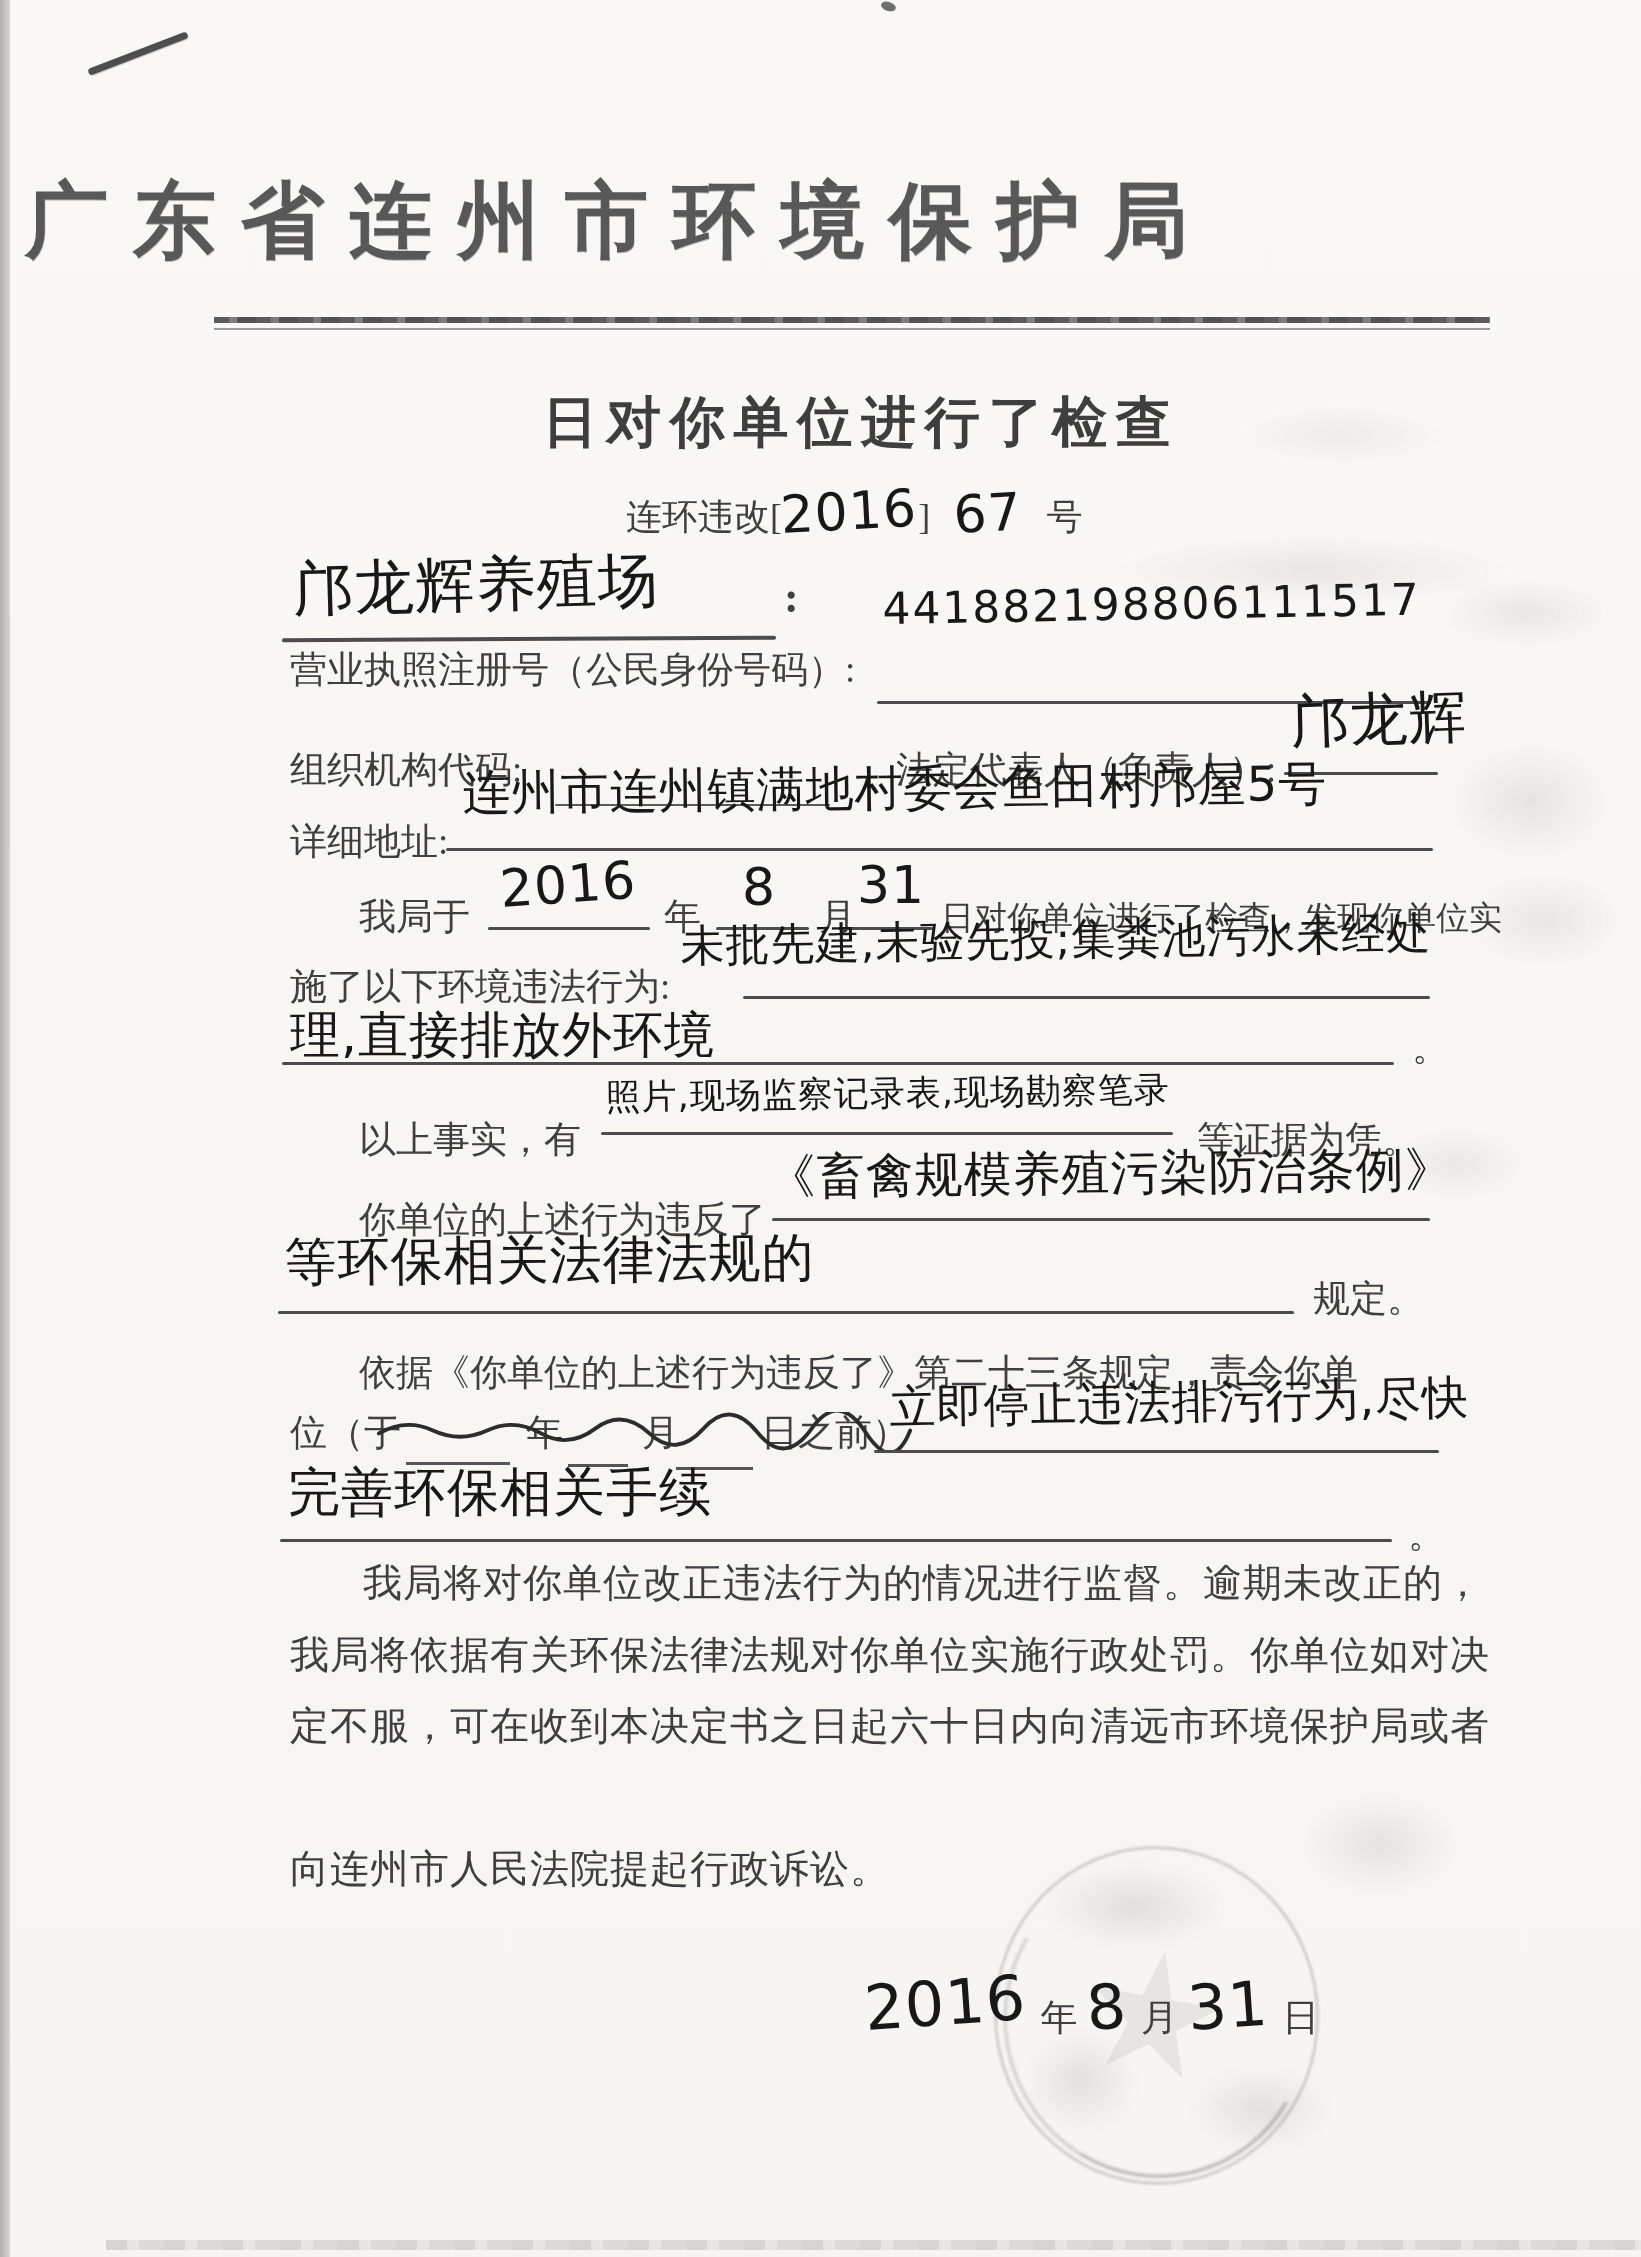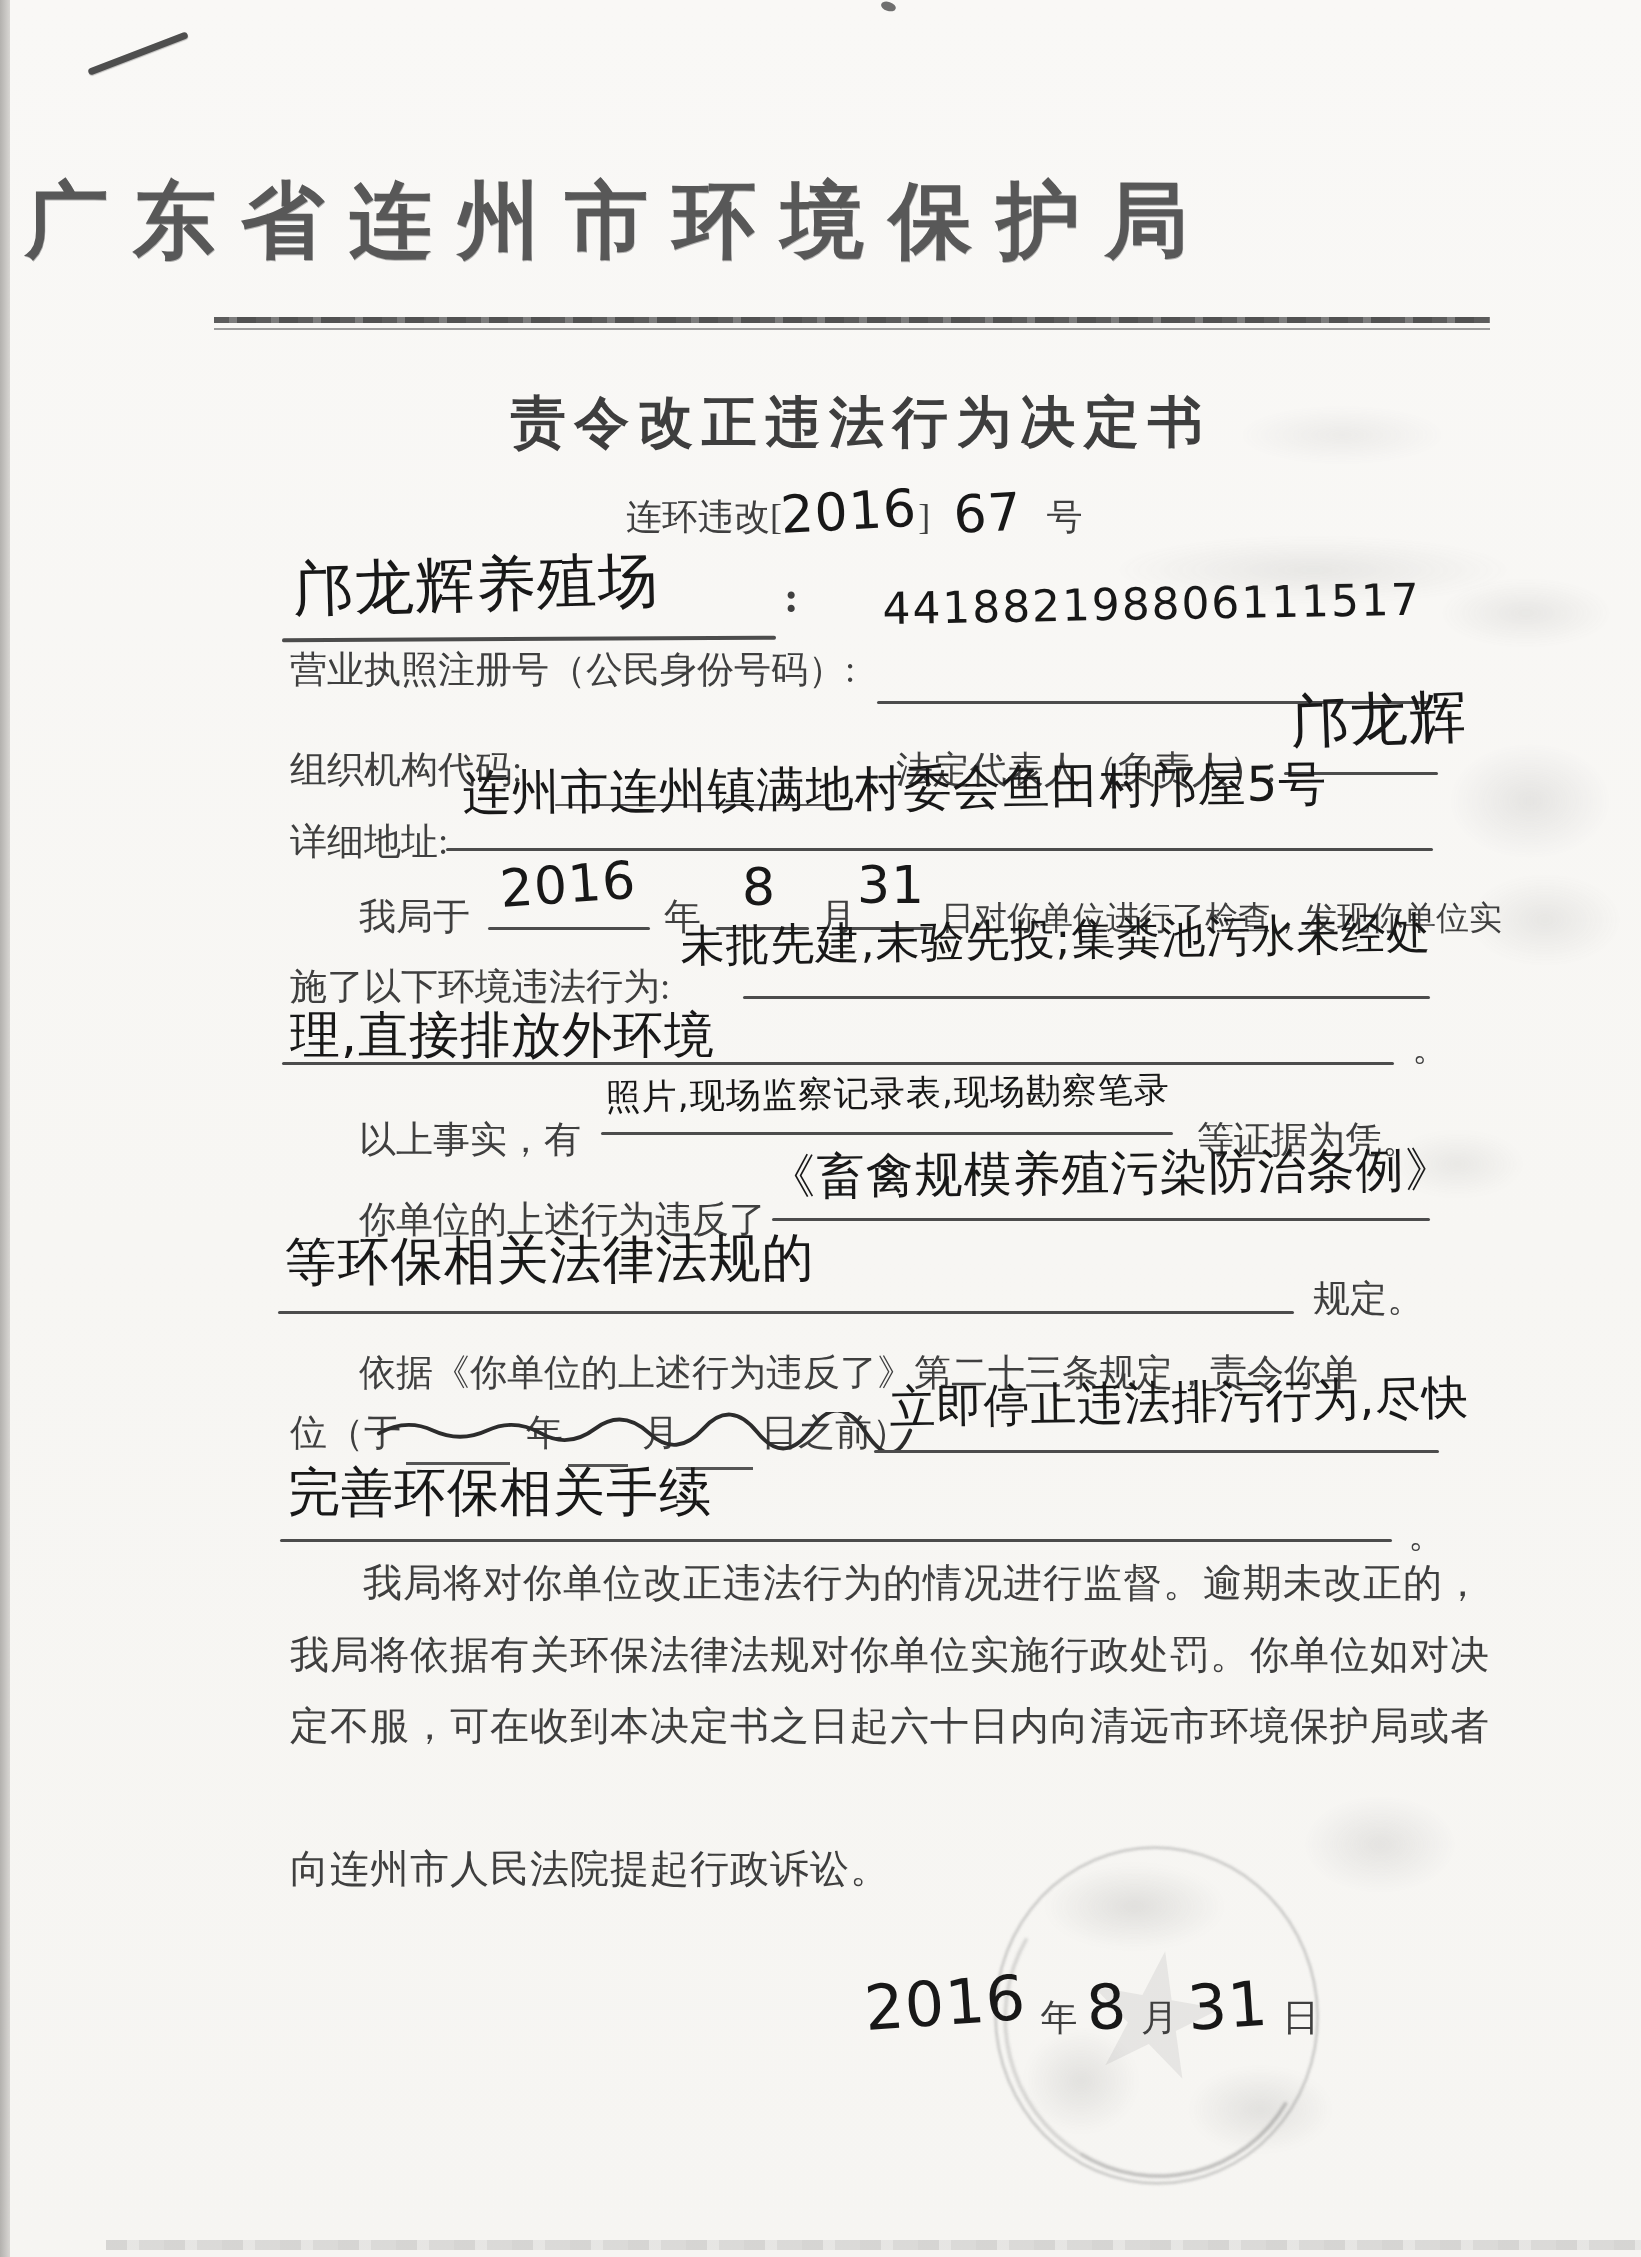--- a/index.html
+++ b/index.html
@@ -67,21 +67,21 @@
 
   <div class="scan-left-edge"></div>
   <div class="bottom-mottle"></div>
   <div class="staple"></div>
   <div class="speck"></div>
 
   <div class="agency">广东省连州市环境保护局</div>
   <div class="rule-thick"></div>
   <div class="rule-thin"></div>
 
-  <div class="doc-title">责令改正违法行为决定书</div>
+  <div class="doc-title">日对你单位进行了检查</div>
   <div class="docno">
     <span class="p pt">连环违改[</span><span class="h hw">2016</span><span class="p pt">]</span><span class="h hw" style="margin-left:25px;">67</span><span class="p pt" style="margin-left:23px;">号</span>
   </div>
 
   <div class="abs hw" style="left:294px;top:550px;font-size:60px;transform:rotate(-1.5deg);">邝龙辉养殖场</div>
   <div class="ul" style="left:282px;top:637px;width:494px;height:3.9px;transform:rotate(-0.3deg);"></div>
   <div class="abs pt" style="left:784px;top:572px;font-size:44px;font-weight:700;">:</div>
 
   <div class="abs pt" style="left:290px;top:645px;font-size:37px;">营业执照注册号（公民身份号码）:</div>
   <div class="abs hw" style="left:883px;top:583px;font-size:44px;transform:rotate(-1deg);letter-spacing:1.9px;">441882198806111517</div>

